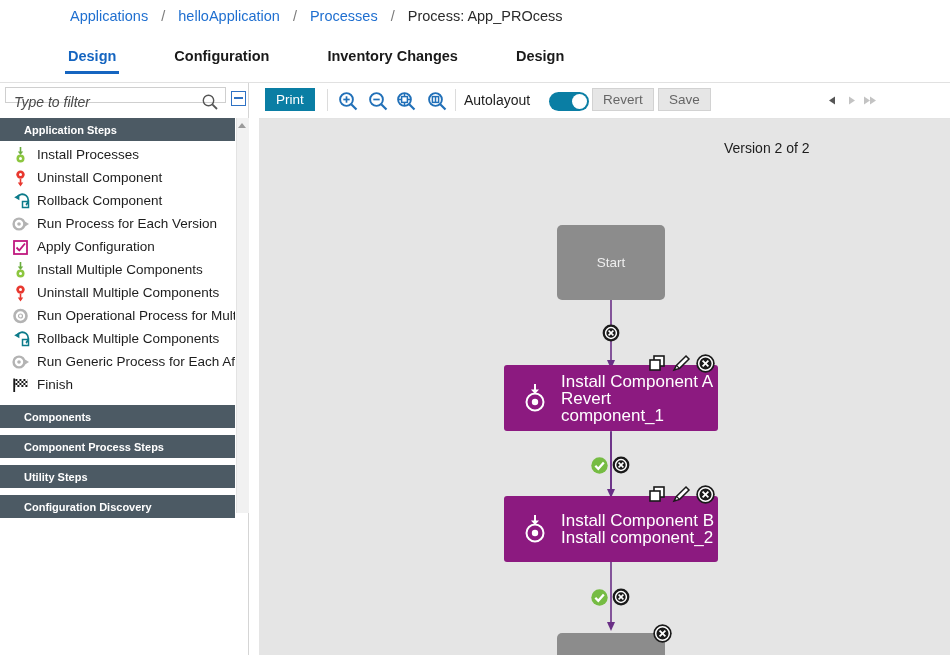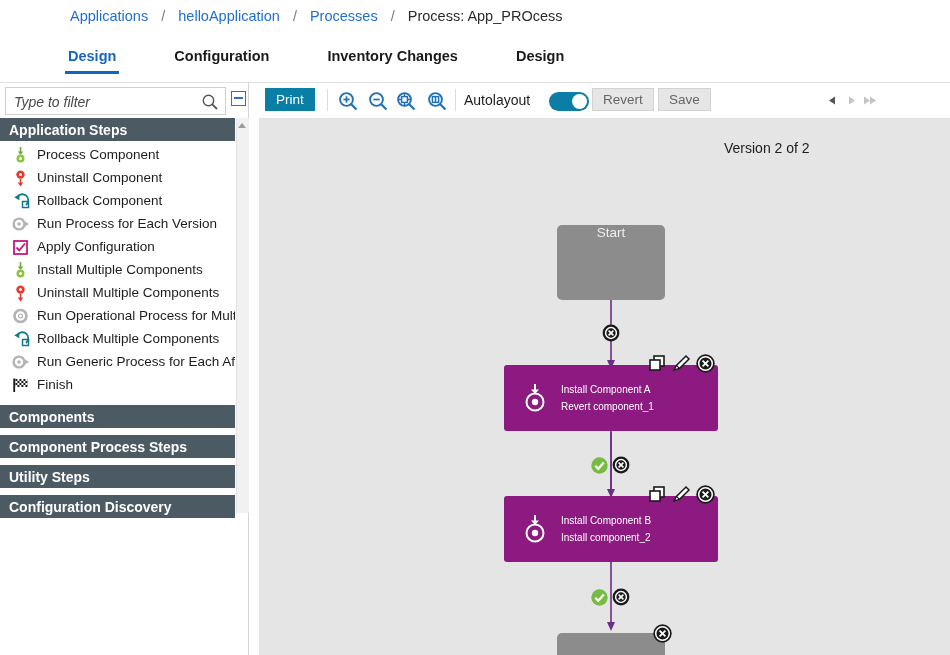--- a/index.html
+++ b/index.html
@@ -46,21 +46,21 @@
   .sidebar {
     position: absolute; left: 0; top: 83px;
     width: 249px; height: 572px; background: #ffffff;
     border-right: 1px solid #d5d5d5;
     box-sizing: border-box;
   }
   .filter-row {
     position: absolute; left: 0; top: 4px; width: 249px; height: 30px;
   }
   .filter-box {
-    position: absolute; left: 5px; top: 0; width: 221px; height: 28px;
+    position: absolute; left: 5px; top: 0; width: 221px; height: 16px;
     border: 1px solid #cfcfcf; background: #fff; box-sizing: border-box;
   }
   .filter-box input {
     position: absolute; left: 6px; top: 3px; width: 175px; height: 20px;
     border: none; outline: none; background: transparent;
     font-family: "Liberation Sans", sans-serif;
     font-size: 14px; font-style: italic; color: #3b3b3b;
   }
   .filter-box input::placeholder { color: #4a4a4a; font-style: italic; opacity: 1; }
   .search-icon {
@@ -72,22 +72,22 @@
     cursor: pointer;
   }
   .collapse-btn::after {
     content: ""; position: absolute; left: 2px; right: 2px; top: 5px;
     height: 2px; background: #2f72c4;
   }
 
   .section-header {
     position: absolute; left: 0; width: 235px; height: 24px;
     background: #4c5a64; color: #ffffff;
-    font-size: 14px; font-weight: bold;
-    line-height: 24px; padding-left: 9px; box-sizing: border-box;
+    font-size: 11px; font-weight: bold;
+    line-height: 24px; padding-left: 24px; box-sizing: border-box;
     border-bottom: 1px solid #ffffff; cursor: pointer;
   }
   .step-item {
     position: absolute; left: 0; width: 235px; height: 23.3px;
     display: flex; align-items: center; cursor: pointer;
     font-size: 13.5px; color: #1d1d1d; box-sizing: border-box;
     padding-left: 11px; background: #fff;
     overflow: hidden; white-space: nowrap;
   }
   .step-item .ico {
@@ -156,32 +156,32 @@
   .vnav { position: absolute; top: 12px; cursor: pointer; }
 
   
   .diagram { position: absolute; left: 0; top: 36px; width: 691px; height: 536px; }
 
   .node {
     position: absolute; box-sizing: border-box;
   }
   .node-terminal {
     background: #8c8c8c; border-radius: 5px;
-    display: flex; align-items: flex-start; justify-content: center;
+    display: flex; align-items: center; justify-content: center;
     color: #eeeeee; font-size: 13.5px; cursor: pointer;
   }
   .node-step {
     background: #8c1a80; border-radius: 3px; cursor: pointer;
     display: flex; align-items: center;
   }
   .node-step .step-ico {
     width: 34px; height: 34px; margin-left: 14px; flex: 0 0 34px;
   }
   .node-step .labels {
-    margin-left: 9px; color: #ffffff; font-size: 10px; line-height: 17px;
+    margin-left: 9px; color: #ffffff; font-size: 17px; line-height: 17px;
   }
   .node-tools {
     position: absolute; right: 2px; top: -12px;
     display: flex; align-items: center; gap: 3px;
   }
   .node-tools .t { width: 21px; height: 21px; cursor: pointer; }
   .del-badge { position: absolute; width: 21px; height: 21px; cursor: pointer; }
   .edge-mark { position: absolute; cursor: pointer; }
   svg { display: block; overflow: visible; }
 </style>
@@ -227,21 +227,21 @@
 
     <div class="step-item" style="top:60px">
       <span class="ico">
         <svg width="19" height="18" viewBox="0 0 19 18">
           <line x1="9.5" y1="1" x2="9.5" y2="7" stroke="#6aad3d" stroke-width="1.6"></line>
           <polygon points="9.5,9 6.8,5.5 12.2,5.5" fill="#6aad3d"></polygon>
           <circle cx="9.5" cy="12.6" r="4" fill="#8cc63f"></circle>
           <circle cx="9.5" cy="12.6" r="1.5" fill="#ffffff"></circle>
         </svg>
       </span>
-      <span>Process Component</span>
+      <span>Install Processes</span>
     </div>
 
     <div class="step-item" style="top:83px">
       <span class="ico">
         <svg width="19" height="18" viewBox="0 0 19 18">
           <circle cx="9.5" cy="5.6" r="4.2" fill="#e8382f"></circle>
           <circle cx="9.5" cy="5.6" r="1.5" fill="#ffffff"></circle>
           <line x1="9.5" y1="10" x2="9.5" y2="16" stroke="#e8382f" stroke-width="1.6"></line>
           <polygon points="9.5,17.5 6.8,13.5 12.2,13.5" fill="#e8382f"></polygon>
         </svg>

